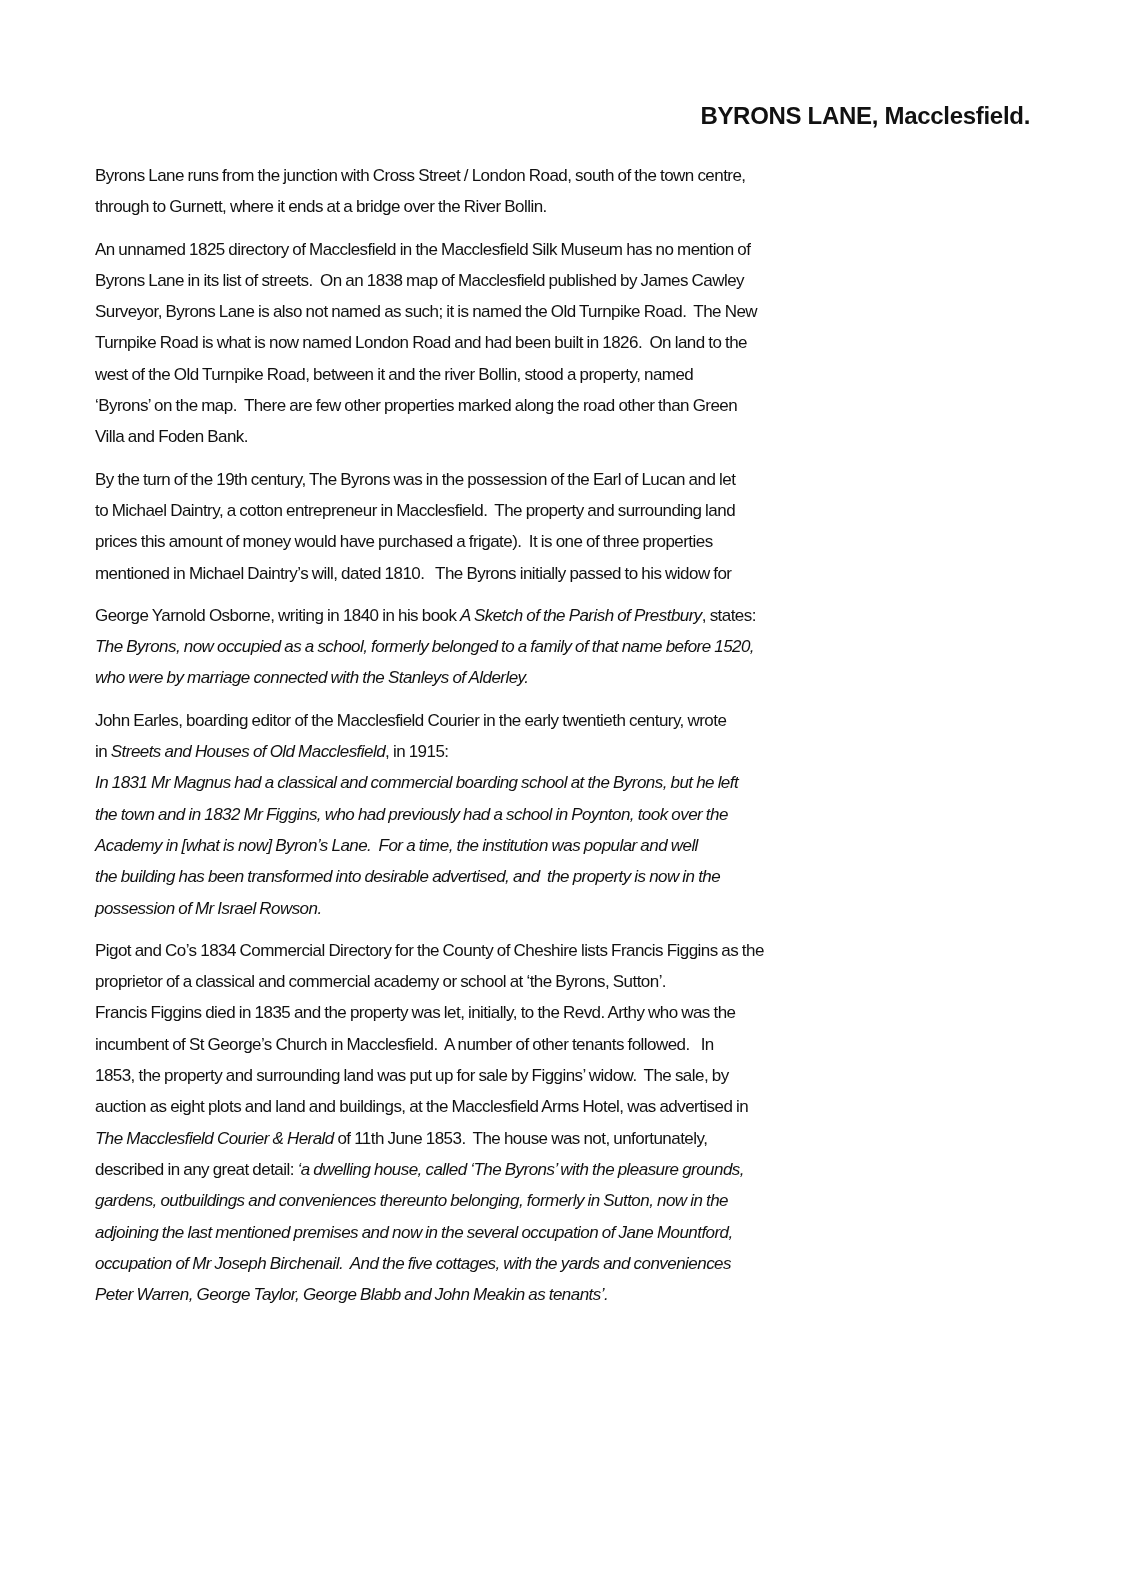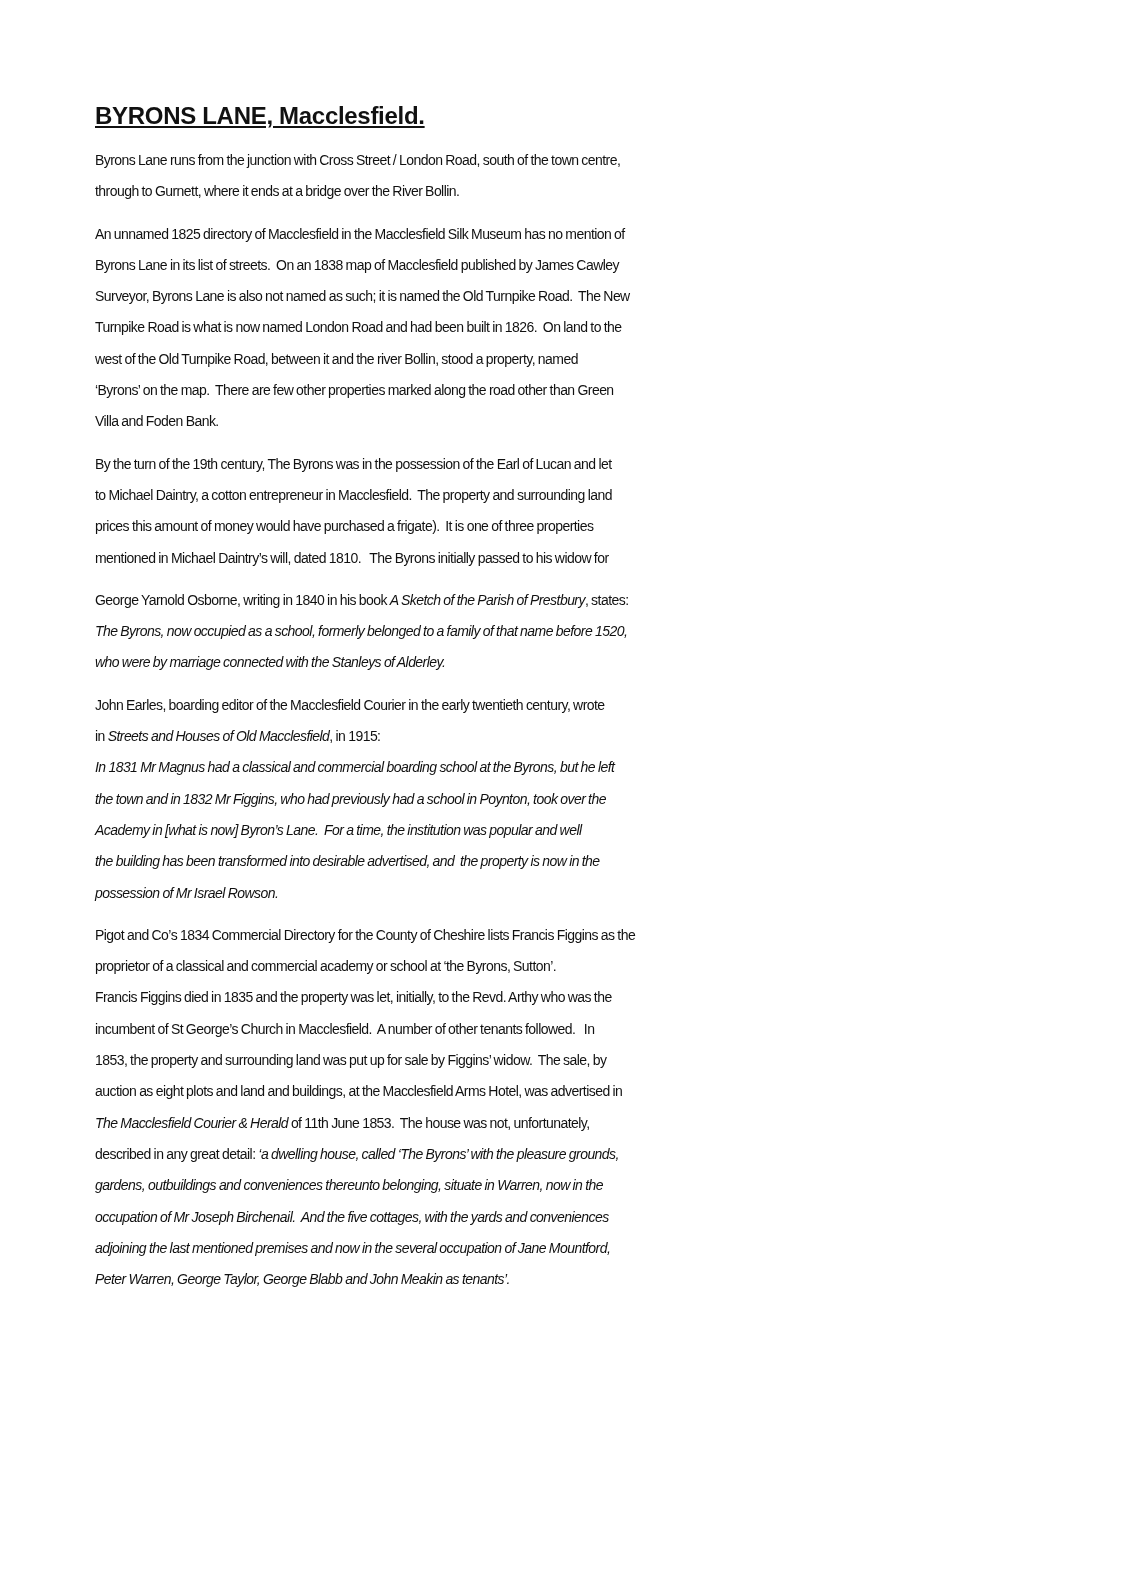--- a/index.html
+++ b/index.html
@@ -3,27 +3,27 @@
 <meta charset="utf-8">
 <style>
   html, body { margin: 0; padding: 0; background: #ffffff; }
   body { width: 1123px; height: 1588px; position: relative; overflow: hidden; }
   .page {
     position: absolute; left: 95px; top: 96px; width: 935px;
     font-family: "Liberation Sans", sans-serif;
     color: #111111;
   }
   .title {
-    text-align: left; font-weight: bold; font-size: 24px;
-    line-height: 40px; margin: 0 0 9px 0; letter-spacing: -0.3px; text-decoration: underline;
+    text-align: right; font-weight: bold; font-size: 24px;
+    line-height: 40px; margin: 0 0 24px 0; letter-spacing: -0.3px;
   }
   .para { margin: 0 0 11px 0; }
   .line {
     display: block; white-space: nowrap;
-    font-size: 14px; line-height: 31.3px;
+    font-size: 17px; line-height: 31.3px;
     letter-spacing: -0.55px; word-spacing: -0.5px;
   }
   .seg { white-space: pre; }
   .it { font-style: italic; }
 </style>
 </head>
 <body>
 
 <div class="page">
   <h1 class="title">BYRONS LANE, Macclesfield.</h1>
@@ -63,19 +63,19 @@
       </div>
       <div class="para">
         <span class="line"><span class="seg">Pigot and Co’s 1834 Commercial Directory for the County of Cheshire lists Francis Figgins as the</span></span>
         <span class="line"><span class="seg">proprietor of a classical and commercial academy or school at ‘the Byrons, Sutton’.</span></span>
         <span class="line"><span class="seg">Francis Figgins died in 1835 and the property was let, initially, to the Revd. Arthy who was the</span></span>
         <span class="line"><span class="seg">incumbent of St George’s Church in Macclesfield.  A number of other tenants followed.   In</span></span>
         <span class="line"><span class="seg">1853, the property and surrounding land was put up for sale by Figgins’ widow.  The sale, by</span></span>
         <span class="line"><span class="seg">auction as eight plots and land and buildings, at the Macclesfield Arms Hotel, was advertised in</span></span>
         <span class="line"><span class="seg it">The Macclesfield Courier &amp; Herald</span><span class="seg"> of 11th June 1853.  The house was not, unfortunately,</span></span>
         <span class="line"><span class="seg">described in any great detail: </span><span class="seg it">‘a dwelling house, called ‘The Byrons’ with the pleasure grounds,</span></span>
-        <span class="line"><span class="seg it">gardens, outbuildings and conveniences thereunto belonging, situate in Warren, now in the</span></span>
+        <span class="line"><span class="seg it">gardens, outbuildings and conveniences thereunto belonging, formerly in Sutton, now in the</span></span>
+        <span class="line"><span class="seg it">adjoining the last mentioned premises and now in the several occupation of Jane Mountford,</span></span>
         <span class="line"><span class="seg it">occupation of Mr Joseph Birchenail.  And the five cottages, with the yards and conveniences</span></span>
-        <span class="line"><span class="seg it">adjoining the last mentioned premises and now in the several occupation of Jane Mountford,</span></span>
         <span class="line"><span class="seg it">Peter Warren, George Taylor, George Blabb and John Meakin as tenants’.</span></span>
       </div>
     </div>
 </div>
 
 </body></html>

